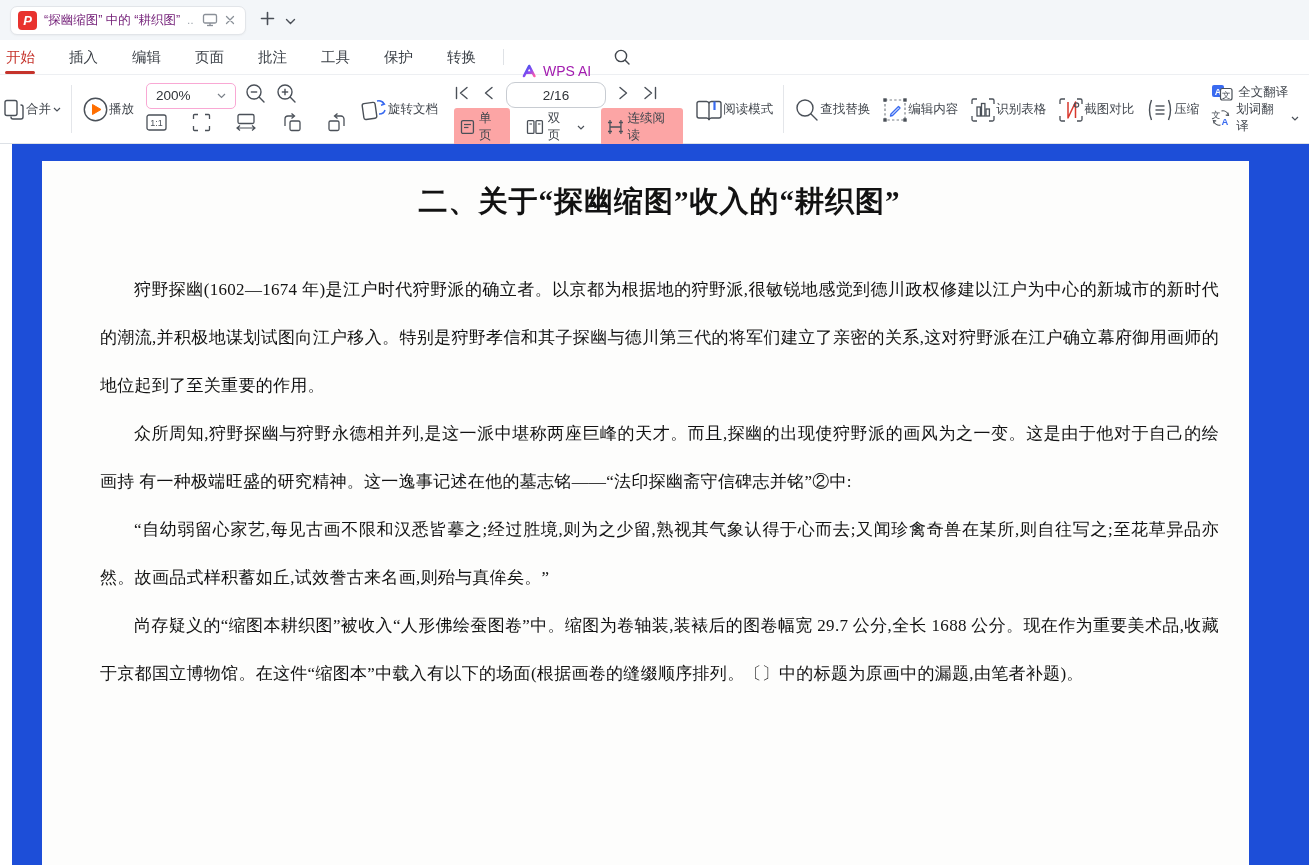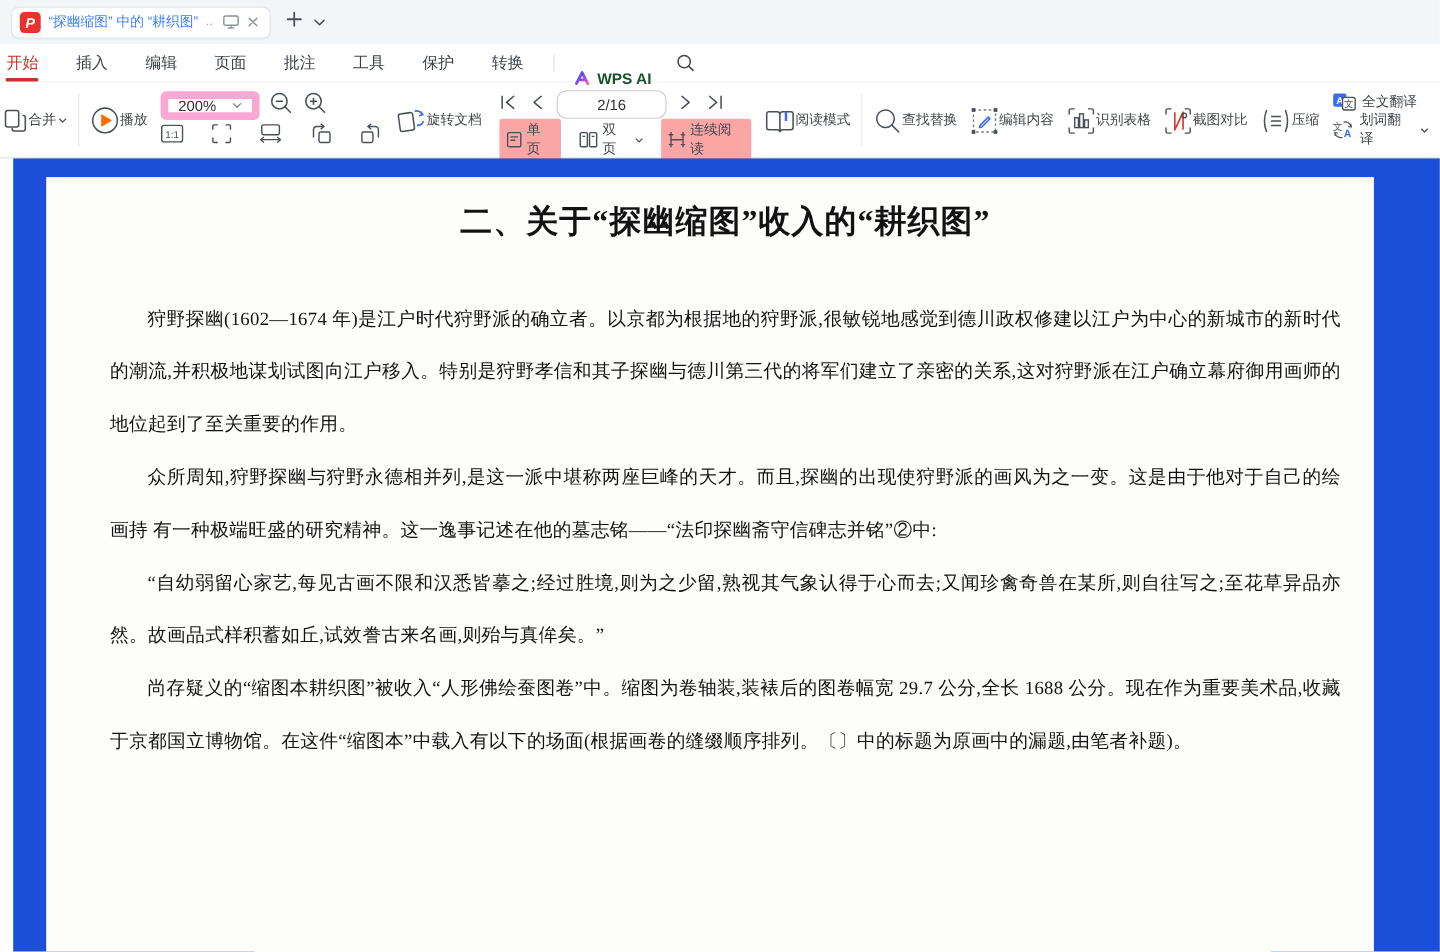--- a/index.html
+++ b/index.html
@@ -2,43 +2,43 @@
 <html><head>
 <meta charset="utf-8">
 <style>
   * { margin:0; padding:0; box-sizing:border-box; }
   html,body { width:1309px; height:865px; font-family:"Liberation Sans","DejaVu Sans",sans-serif; background:#fff; overflow:hidden; }
 
   
   .tabbar { height:40px; background:#f3f6f9; display:flex; align-items:center; padding:0 10px; }
   .tab { height:29px; background:#fff; border:1px solid #e2e5e9; border-radius:7px; display:flex; align-items:center; gap:7px; padding:0 10px 0 7px; box-shadow:0 1px 2px rgba(0,0,0,.04); }
   .pdficon { width:19px; height:19px; background:#e8322e; border-radius:4px; color:#fff; font-weight:bold; font-size:13px; display:flex; align-items:center; justify-content:center; font-style:italic; }
-  .tabtitle { font-size:12.5px; color:#3b82f6; white-space:nowrap; }
+  .tabtitle { font-size:12.5px; color:#701a75; white-space:nowrap; }
   .tab svg { display:block; }
   .tab-sep-dots { color:#9aa0a8; font-size:10px; letter-spacing:1px; }
   .newtab { margin-left:14px; display:flex; align-items:center; gap:10px; }
 
   
   .menubar { height:35px; background:#fff; display:flex; align-items:center; padding:0 3px; border-bottom:1px solid #edeff2; }
   .menu-item { position:relative; font-size:14.5px; color:#3a3f46; padding:0 17px; height:100%; display:flex; align-items:center; cursor:default; }
   .menu-item.active { color:#c5332b; font-weight:normal; padding-left:3px; padding-right:17px; }
   .menu-item.active::after { content:""; position:absolute; left:2px; bottom:0; width:30px; height:3px; background:#c5332b; border-radius:2px; }
   .menu-vdiv { width:1px; height:16px; background:#dfe2e6; margin:0 10px; }
-  .wpsai { display:flex; align-items:center; gap:6px; font-size:14px; color:#14532d; font-weight:bold; padding:0 8px;margin-top:27px; }
+  .wpsai { display:flex; align-items:center; gap:6px; font-size:14px; color:#a21caf; font-weight:normal; padding:0 8px;margin-top:27px; }
   .menusearch { margin-left:14px; display:flex; align-items:center; }
 
   
   .toolbar { height:69px; background:#fff; border-bottom:1px solid #dde1e6; display:flex; align-items:stretch; padding:2px 4px 2px 0; }
   .tb-col { display:flex; flex-direction:row; align-items:center; justify-content:space-between; padding:6px 6px 5px; }
   .tb-col .ticon { height:30px; display:flex; align-items:center; justify-content:center; }
   .tb-label { font-size:12.5px; color:#41464d; white-space:nowrap; display:flex; align-items:center; gap:2px; }
   .vdiv { width:1px; background:#e4e6ea; margin:8px 4px; }
   .tb-stack { display:flex; flex-direction:column; justify-content:space-between; padding:5px 6px 5px; }
   .tb-row { display:flex; align-items:center; gap:8px; }
-  .zoom-select { width:90px; height:26px; border:7px solid #f9a8d4; border-radius:5px; display:flex; align-items:center; justify-content:space-between; padding:0 9px; font-size:13.5px; color:#2f3338; }
+  .zoom-select { width:90px; height:26px; border:1px solid #f9a8d4; border-radius:5px; display:flex; align-items:center; justify-content:space-between; padding:0 9px; font-size:13.5px; color:#2f3338; }
   .page-box { width:100px; height:26px; border:1px solid #c8ccd2; border-radius:9px; display:flex; align-items:center; justify-content:center; font-size:13.5px; color:#2f3338; }
   .toggle { display:flex; align-items:center; gap:4px; font-size:12.5px; color:#41464d; padding:2px 6px; border-radius:3px; }
   .toggle.on { background:#fca5a5; }
   .smallicons { display:flex; align-items:center; gap:25px; }
   .trans-row { display:flex; align-items:center; gap:5px; font-size:12.5px; color:#41464d; }
   .tb-translate { display:flex; flex-direction:column; justify-content:space-between; padding:7px 6px; }
 
   
   .docarea { position:relative; height:768px; background:#1d4ed8; overflow:hidden;margin-left:12px; }
   .page { position:absolute; left:30px; top:17px; width:1207px; height:740px; background:#fdfdfc; }

